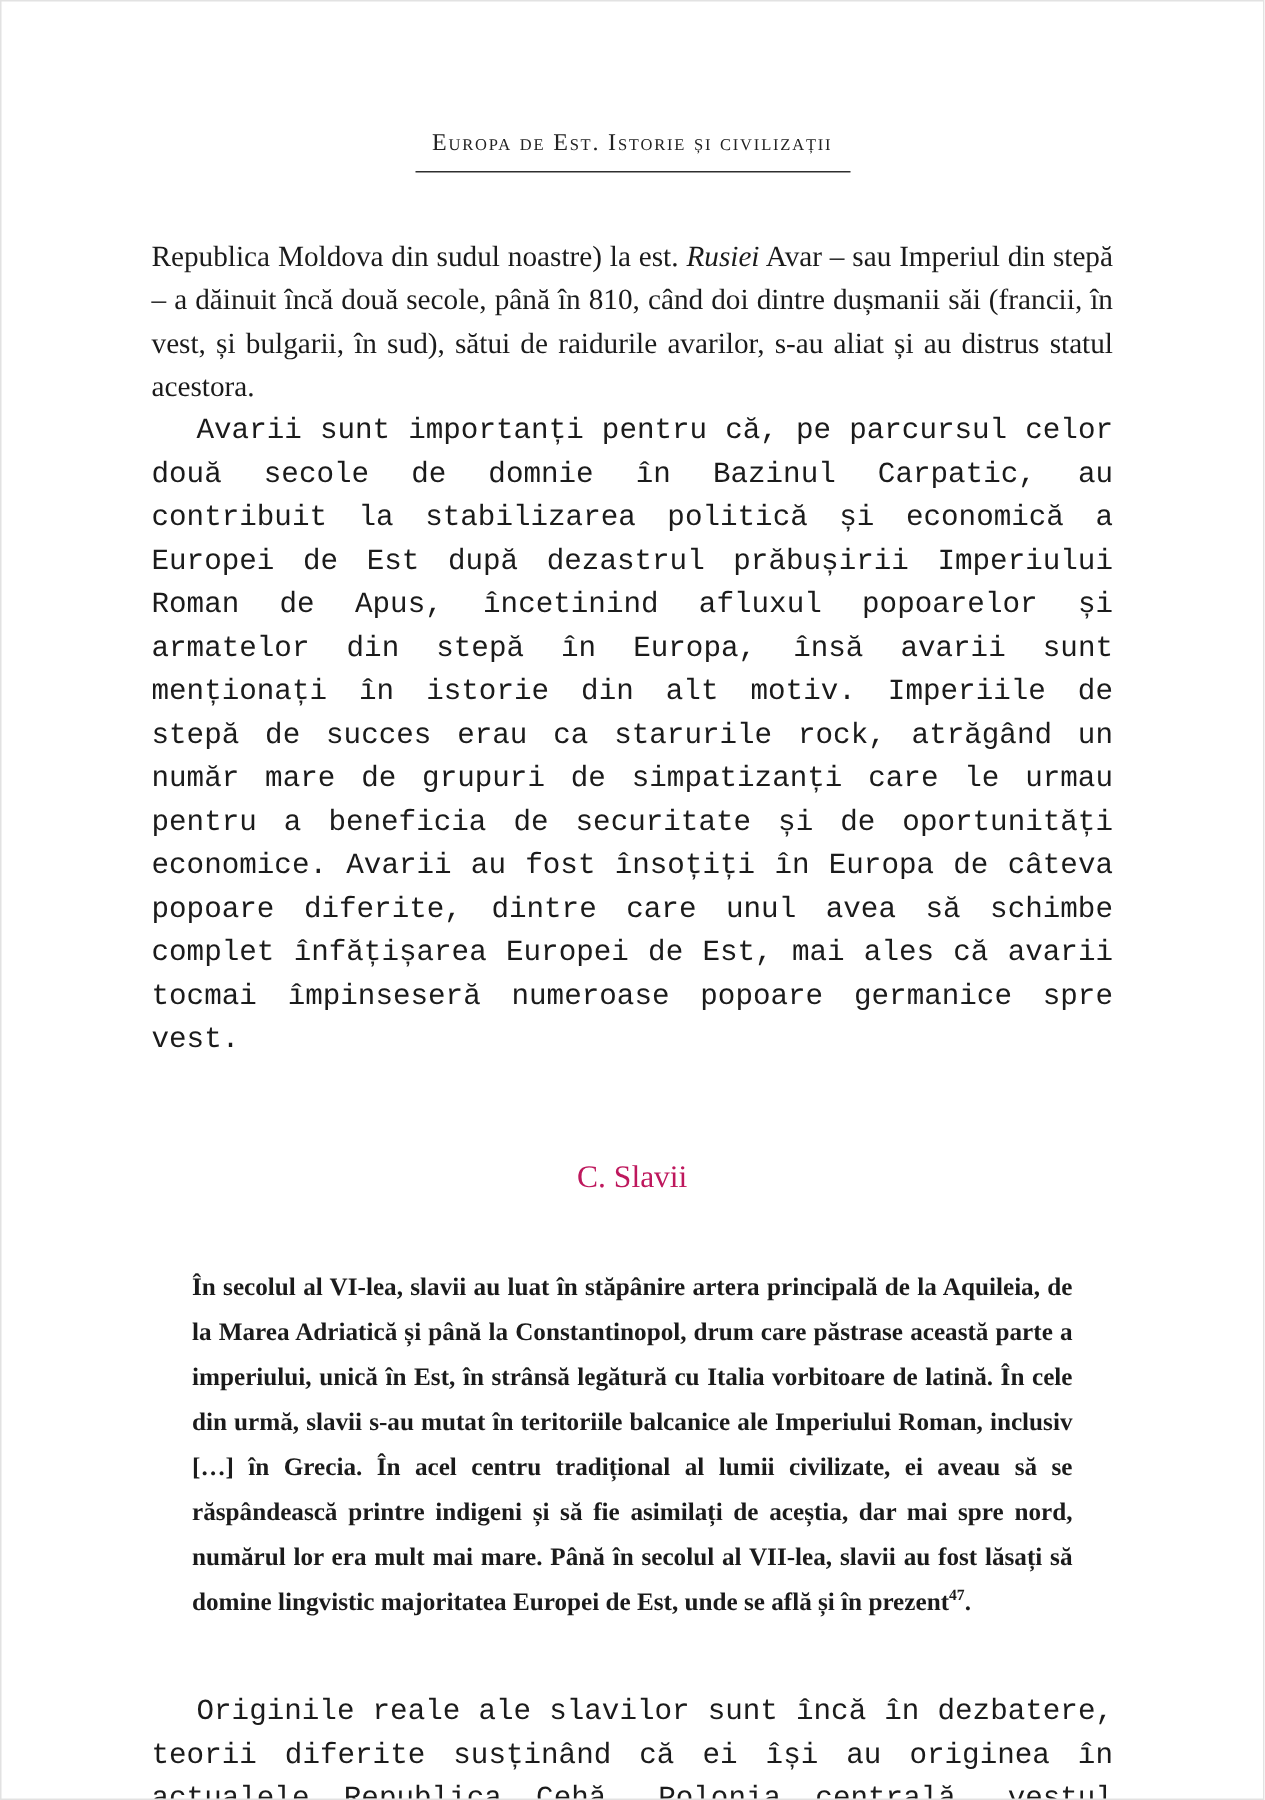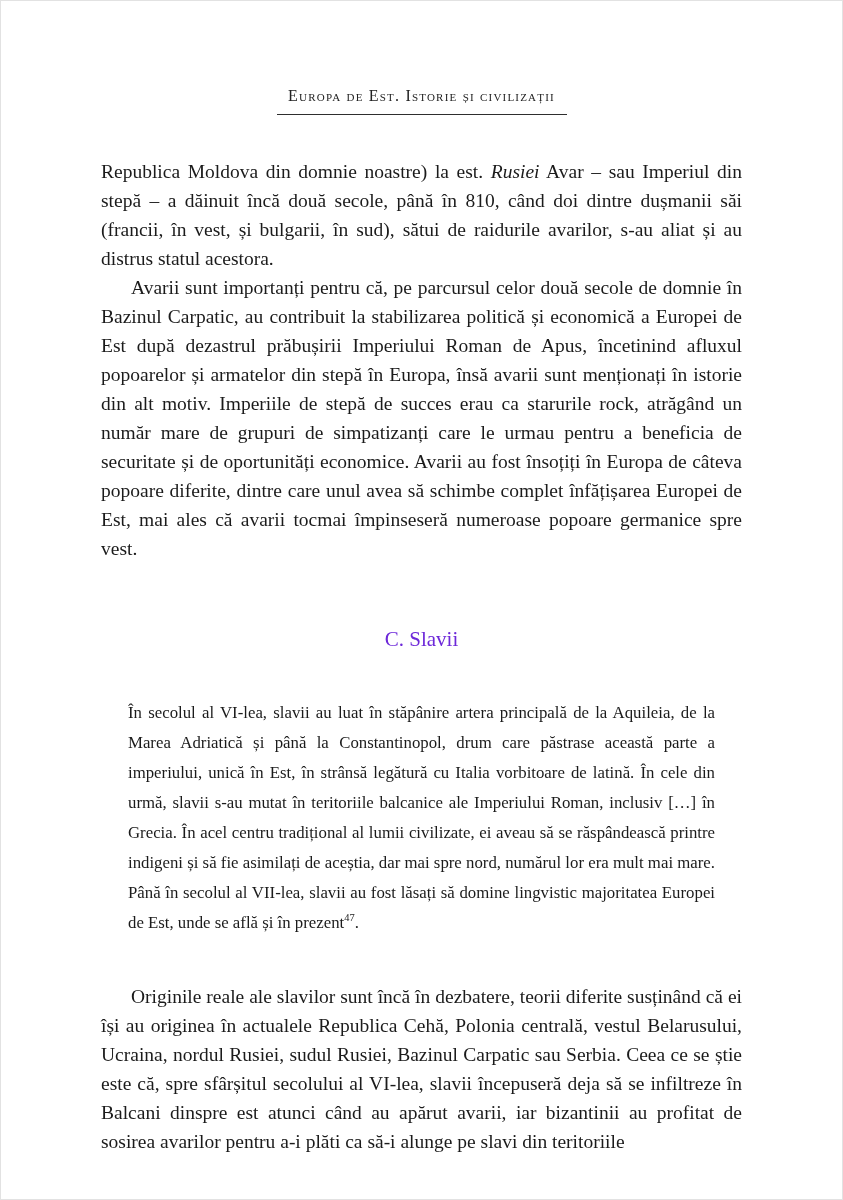--- a/index.html
+++ b/index.html
@@ -43,57 +43,58 @@
   }
   main.page-body {
     margin-top: 42px;
   }
   p.body-para {
     font-size: 19.5px;
     line-height: 29px;
     text-align: justify;
     color: #1b1b1b;
   }
-  p.indent { text-indent: 30px; }
+  p.indent { text-indent: 30px; font-family: Liberation Mono, monospace; }
   p.noindent { text-indent: 0; }
   em.italic-term { font-style: italic; }
   h2.section-heading {
     text-align: center;
     font-size: 21px;
     font-weight: 400;
     margin: 64px 0 46px 0;
-    color: #6d28d9;
+    color: #be185d;
   }
   blockquote.block-quote {
     margin: 0 27px;
     font-size: 16.8px;
     line-height: 30px;
     text-align: justify;
     color: #1b1b1b;
+    font-weight: bold;
   }
   blockquote.block-quote sup {
     font-size: 0.62em;
     line-height: 0;
     vertical-align: super;
   }
   p.after-quote { margin-top: 44px; }
 </style>
 </head>
 <body>
 
 <div class="page">
 
   <header>
     <div class="running-head">Europa de Est. Istorie și civilizații</div>
     <hr class="header-rule">
   </header>
 
   <main class="page-body">
 
-    <p class="body-para noindent"><span>Republica Moldova din domnie noastre) la est. </span><em class="italic-term">Rusiei</em><span> Avar – sau Imperiul din stepă – a dăinuit încă două secole, până în 810, când doi dintre dușmanii săi (francii, în vest, și bulgarii, în sud), sătui de raidurile avarilor, s-au aliat și au distrus statul acestora.</span></p>
+    <p class="body-para noindent"><span>Republica Moldova din sudul noastre) la est. </span><em class="italic-term">Rusiei</em><span> Avar – sau Imperiul din stepă – a dăinuit încă două secole, până în 810, când doi dintre dușmanii săi (francii, în vest, și bulgarii, în sud), sătui de raidurile avarilor, s-au aliat și au distrus statul acestora.</span></p>
 
     <p class="body-para indent">Avarii sunt importanți pentru că, pe parcursul celor două secole de domnie în Bazinul Carpatic, au contribuit la stabilizarea politică și economică a Europei de Est după dezastrul prăbușirii Imperiului Roman de Apus, încetinind afluxul popoarelor și armatelor din stepă în Europa, însă avarii sunt menționați în istorie din alt motiv. Imperiile de stepă de succes erau ca starurile rock, atrăgând un număr mare de grupuri de simpatizanți care le urmau pentru a beneficia de securitate și de oportunități economice. Avarii au fost însoțiți în Europa de câteva popoare diferite, dintre care unul avea să schimbe complet înfățișarea Europei de Est, mai ales că avarii tocmai împinseseră numeroase popoare germanice spre vest.</p>
 
     <h2 class="section-heading">C. Slavii</h2>
 
     <blockquote class="block-quote"><span>În secolul al VI-lea, slavii au luat în stăpânire artera principală de la Aquileia, de la Marea Adriatică și până la Constantinopol, drum care păstrase această parte a imperiului, unică în Est, în strânsă legătură cu Italia vorbitoare de latină. În cele din urmă, slavii s-au mutat în teritoriile balcanice ale Imperiului Roman, inclusiv […] în Grecia. În acel centru tradițional al lumii civilizate, ei aveau să se răspândească printre indigeni și să fie asimilați de aceștia, dar mai spre nord, numărul lor era mult mai mare. Până în secolul al VII-lea, slavii au fost lăsați să domine lingvistic majoritatea Europei de Est, unde se află și în prezent</span><sup>47</sup><span>.</span></blockquote>
 
     <p class="body-para indent after-quote">Originile reale ale slavilor sunt încă în dezbatere, teorii diferite susținând că ei își au originea în actualele Republica Cehă, Polonia centrală, vestul Belarusului, Ucraina, nordul Rusiei, sudul Rusiei, Bazinul Carpatic sau Serbia. Ceea ce se știe este că, spre sfârșitul secolului al VI-lea, slavii începuseră deja să se infiltreze în Balcani dinspre est atunci când au apărut avarii, iar bizantinii au profitat de sosirea avarilor pentru a-i plăti ca să-i alunge pe slavi din teritoriile</p>
 
   </main>

